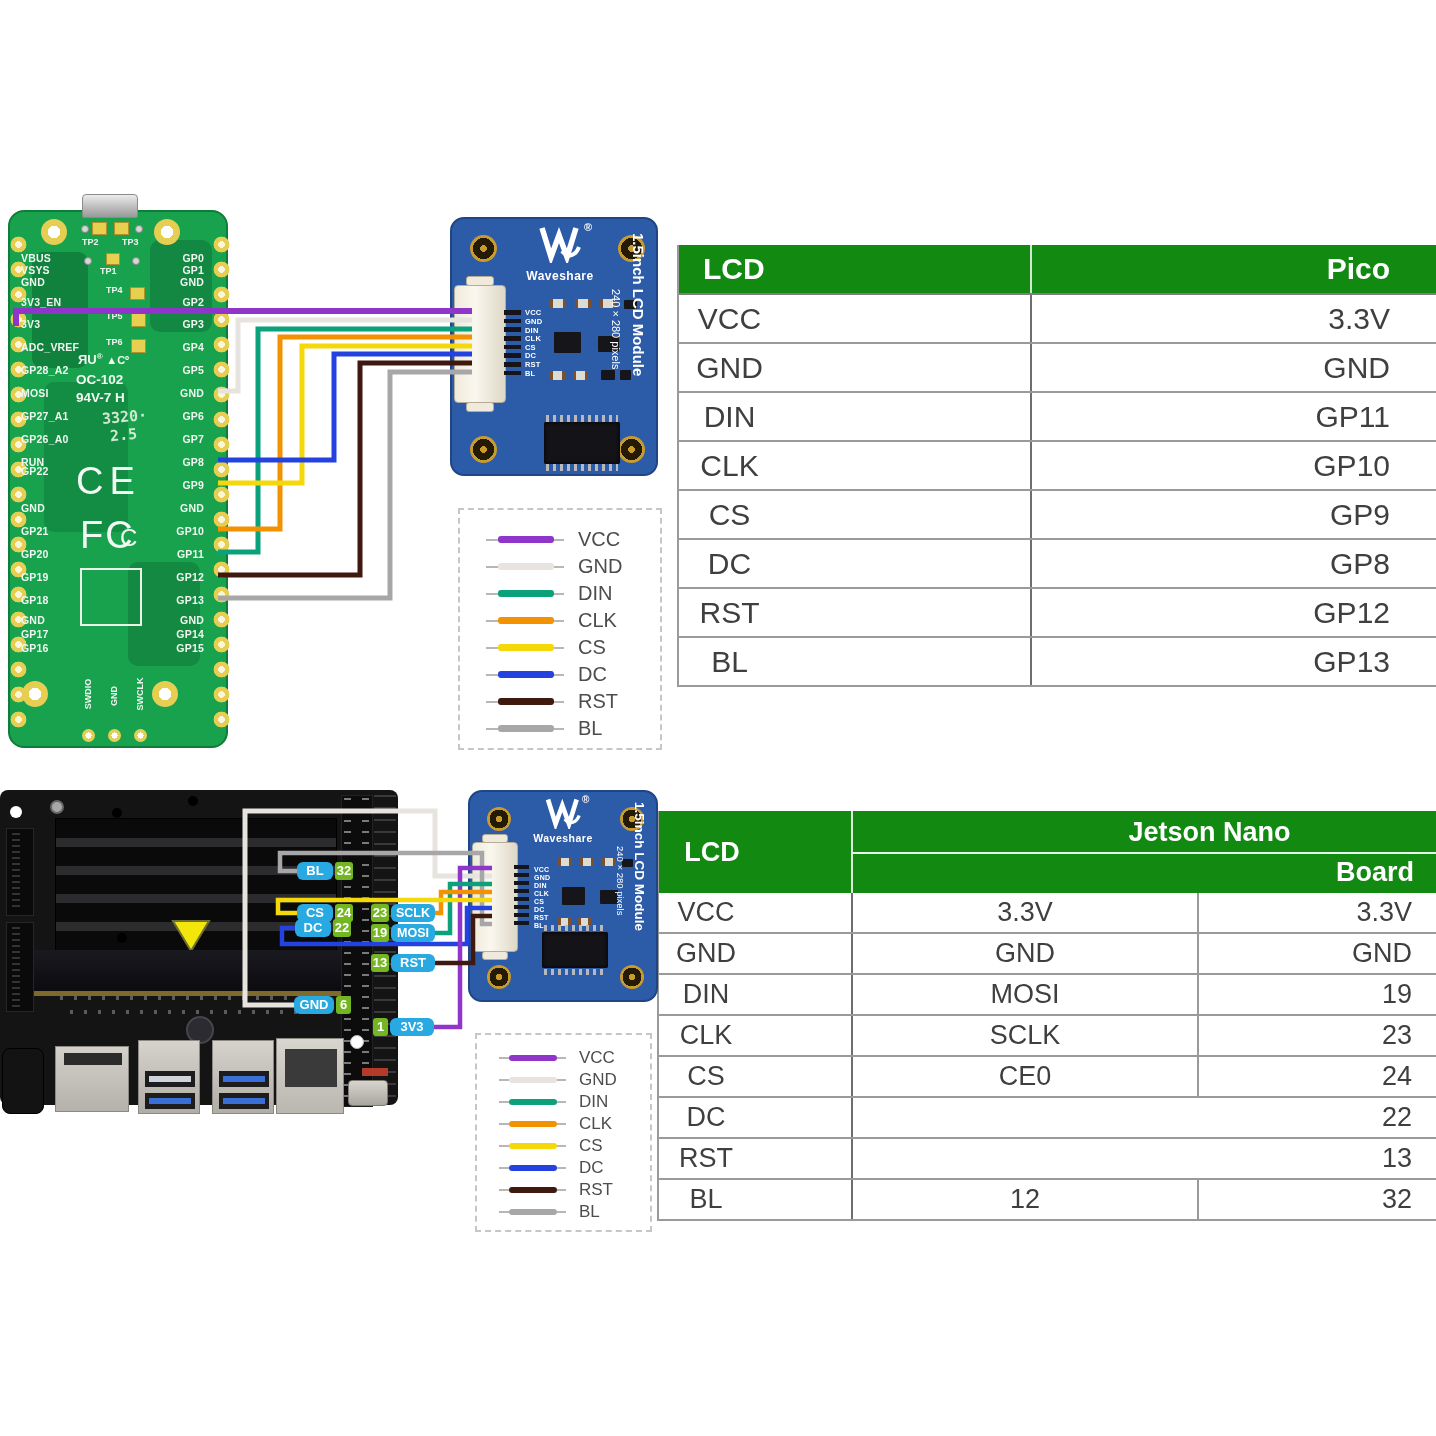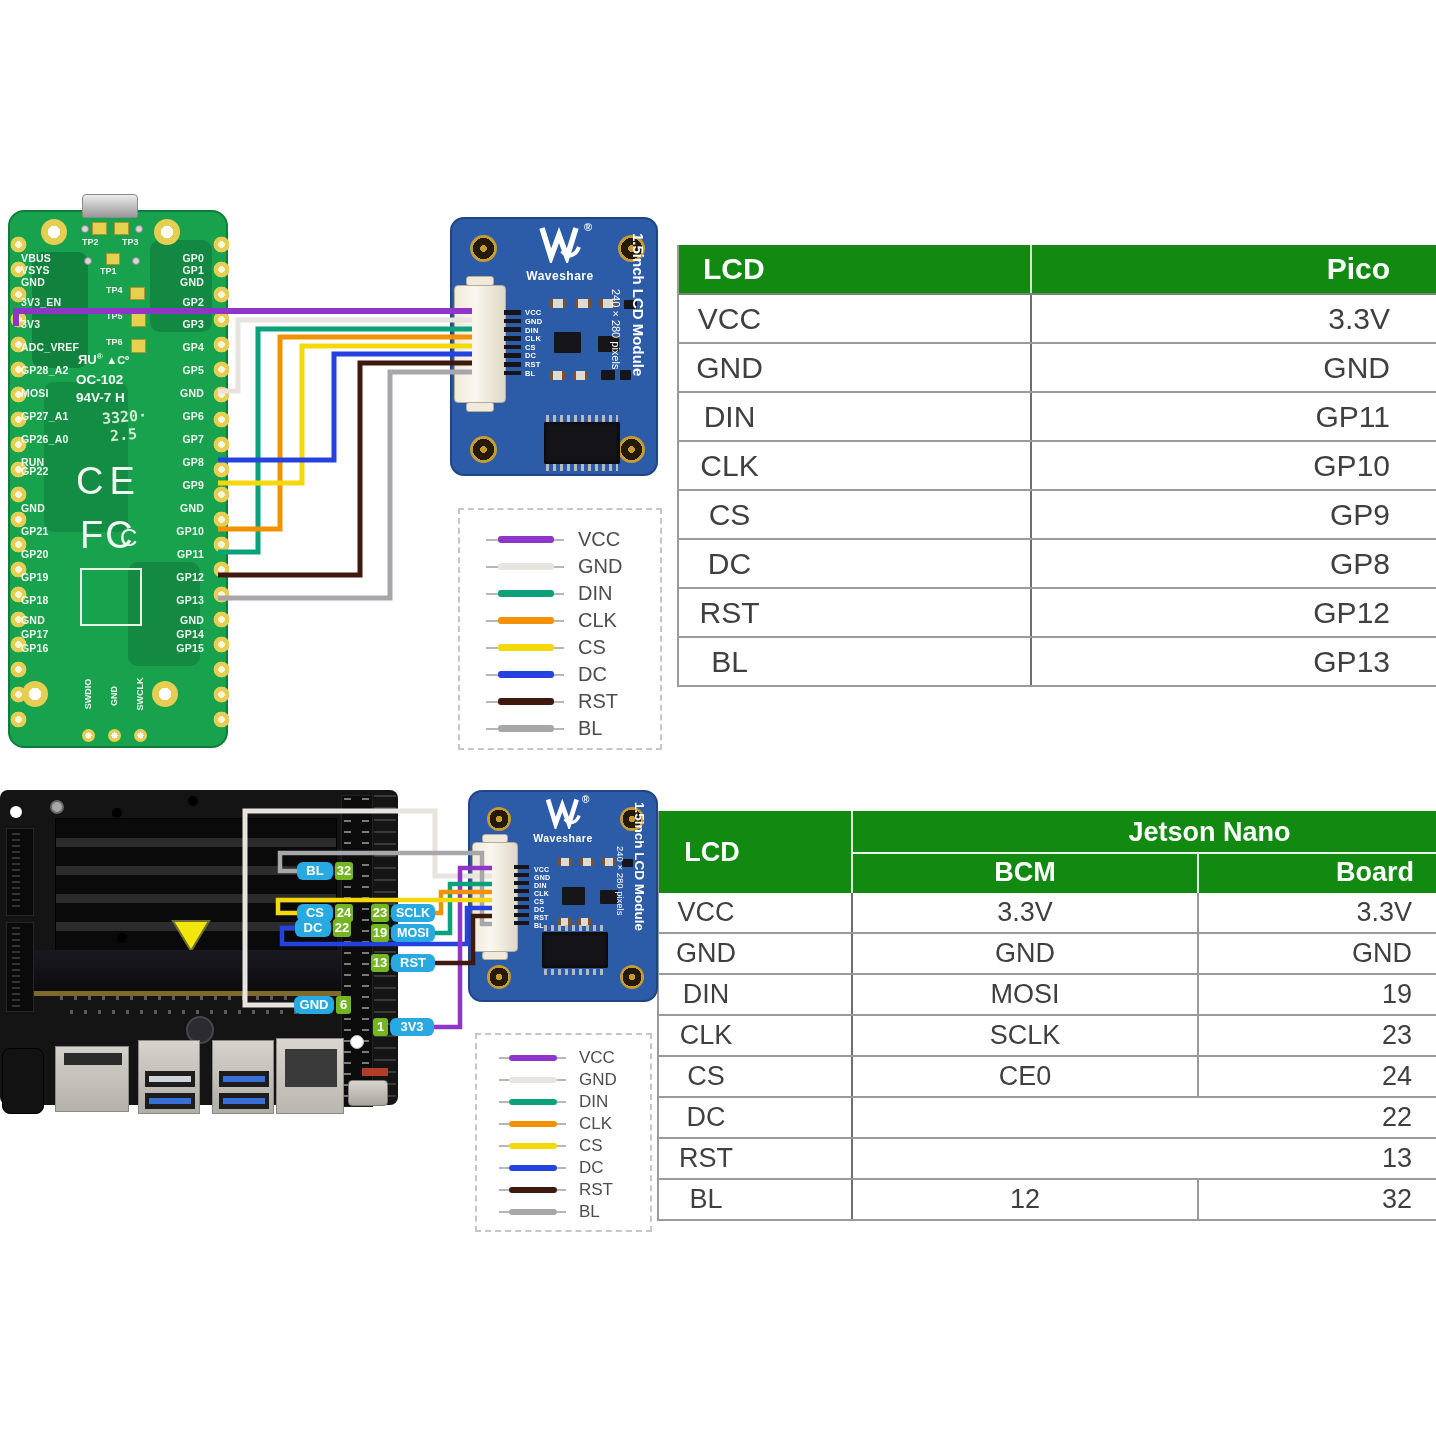--- a/index.html
+++ b/index.html
@@ -487,21 +487,20 @@
         <span class="swatch" style="width: 48px; height: 6px; background-color: rgb(167, 167, 169);"></span>
         <span class="lead" style="width:9px;"></span>
         <span class="llabel" style="margin-left:13px;font-size:17px;">BL</span>
       </div>
   </div>
 
   <div id="table2" class="tbl">
     <div class="thead" style="background-color: rgb(18, 138, 18);">
       <span class="lcdcell">LCD</span>
       <span class="jncell">Jetson Nano</span>
-      <span class="bcmcell">BCM</span>
       <span class="boardcell">Board</span>
     </div>
     <div class="trow">
         <span class="c1">VCC</span>
         <span class="c2">3.3V</span>
         <span class="c3">3.3V</span>
       </div>
     <div class="trow">
         <span class="c1">GND</span>
         <span class="c2">GND</span>

